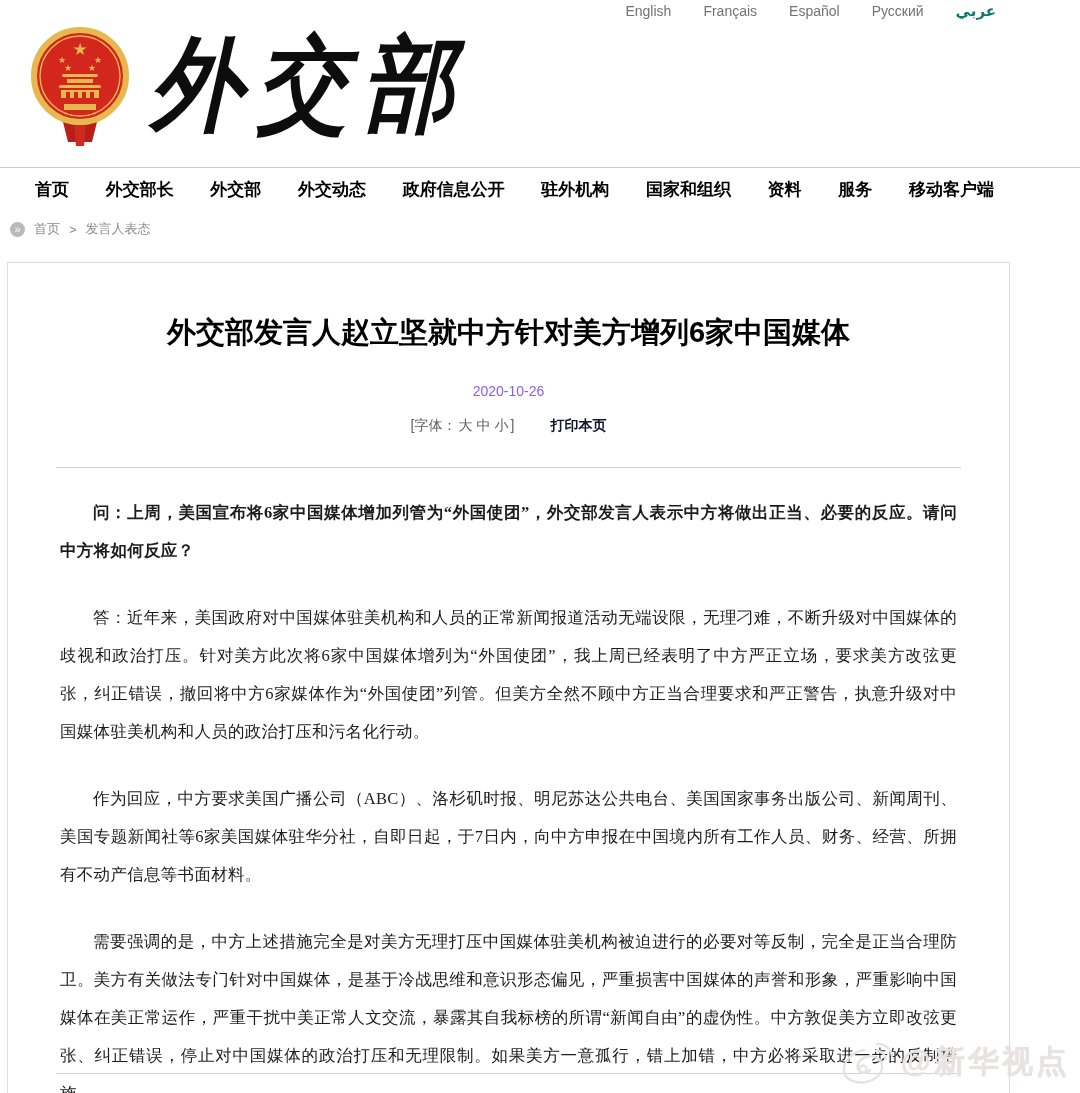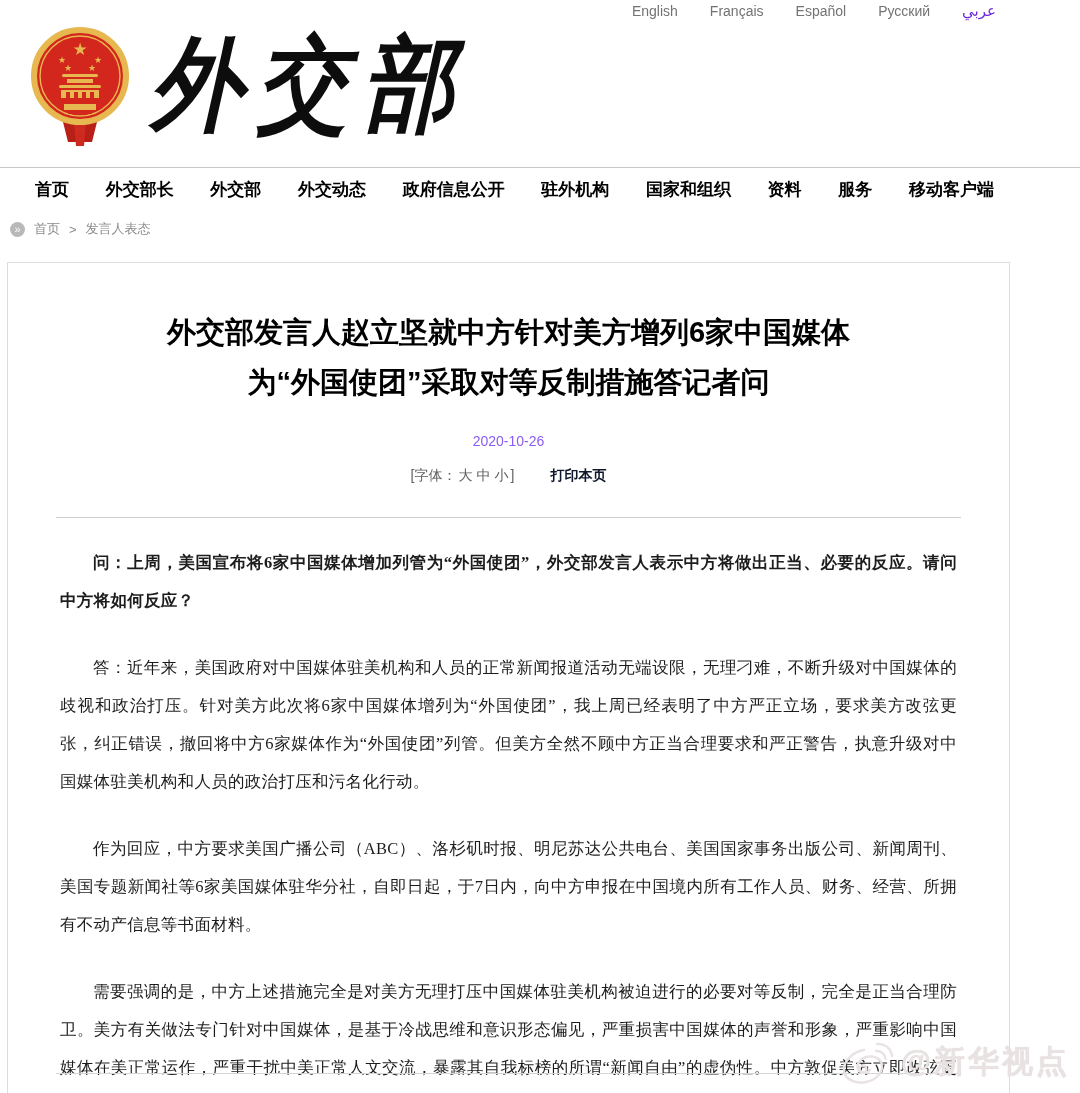--- a/index.html
+++ b/index.html
@@ -11,21 +11,21 @@
     color:#222;
   }
 
   
   .lang-bar {
     position:absolute; top:2px; right:84px;
     display:flex; align-items:center; gap:32px;
     font-size:14px; color:#737373;
   }
   .lang-bar a { color:#737373; text-decoration:none; cursor:pointer; }
-  .lang-bar a.arabic { font-weight:normal; color:#6d28d9; font-size:15px; }
+  .lang-bar a.arabic { font-weight:bold; color:#0f766e; font-size:15px; }
 
   
   .site-header { position:absolute; top:0; left:0; width:100%; height:167px; }
   .emblem { position:absolute; left:28px; top:24px; }
   .calligraphy {
     position:absolute; left:150px; top:14px; width:300px; height:140px;
     font-family:"DejaVu Serif","Liberation Serif",serif;
     font-size:92px; font-weight:bold; font-style:italic;
     letter-spacing:14px; color:#0d0d0d; line-height:140px;
     transform:scaleY(1.12); white-space:nowrap;
@@ -171,21 +171,20 @@
   <span class="crumb-icon">»</span>
   <a>首页</a>
   <span class="sep">&gt;</span>
   <a>发言人表态</a>
 </div>
 
 <div class="content-box">
 
   <h1 class="article-title">
     <span>外交部发言人赵立坚就中方针对美方增列6家中国媒体</span><br>
-    <span>为“外国使团”采取对等反制措施答记者问</span>
   </h1>
 
   <div class="article-date">2020-10-26</div>
 
   <div class="article-meta">
     <span>[字体：</span>
     <a class="size-link">大</a>
     <a class="size-link">中</a>
     <a class="size-link">小</a>
     <span>]</span>

